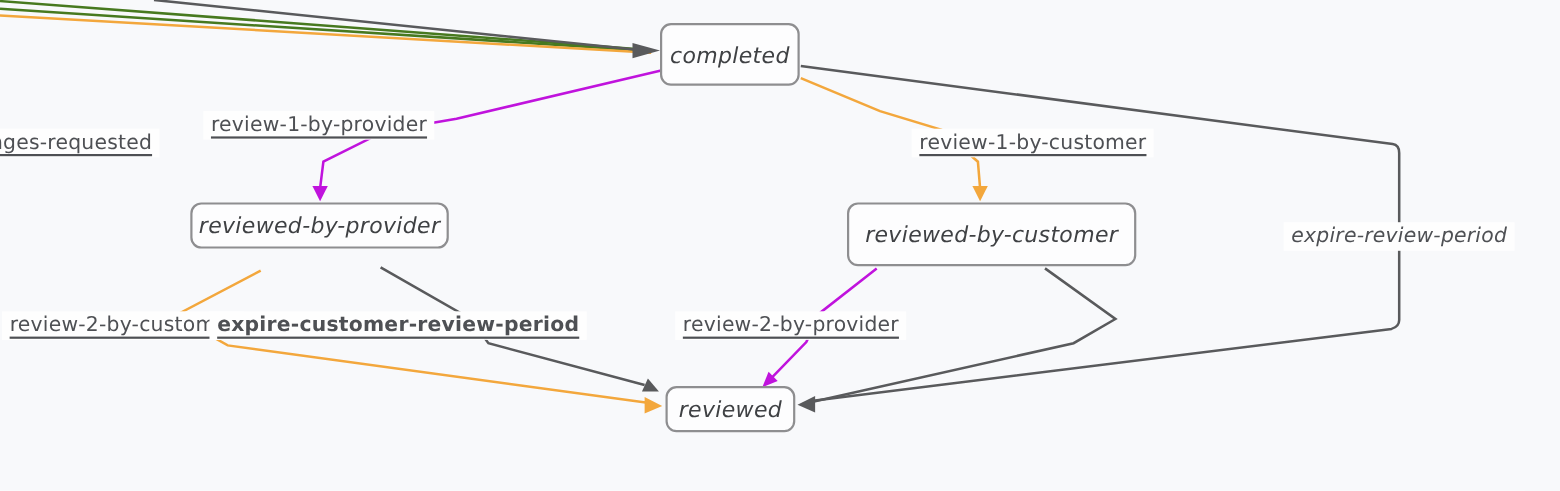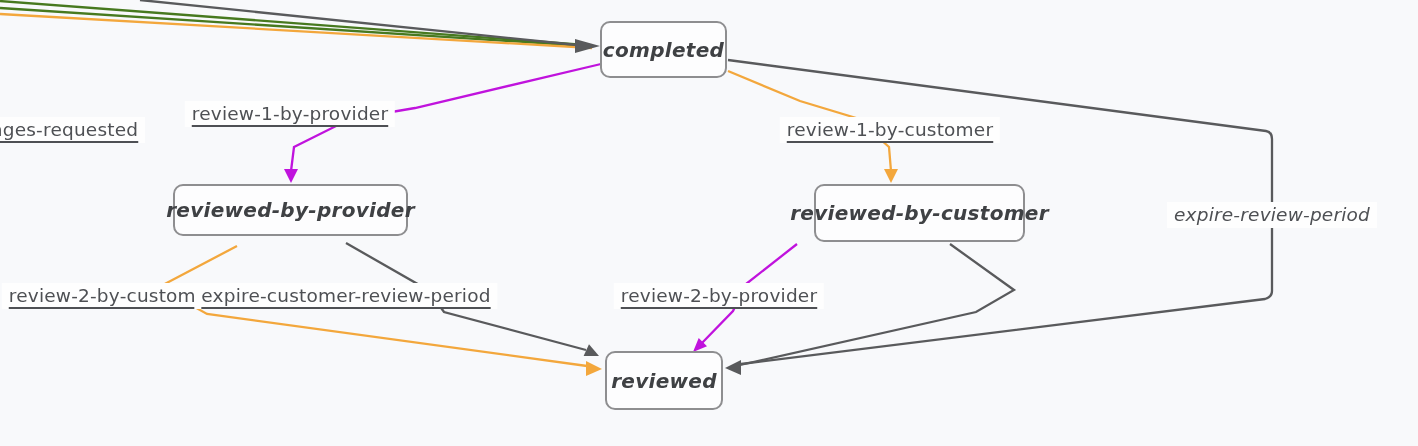--- a/index.html
+++ b/index.html
@@ -12,21 +12,20 @@
 
   .state-box {
     position:absolute;
     border:2px solid #8e8e90;
     border-radius:10px;
     background:#fdfdfe;
     display:flex; align-items:center; justify-content:center;
     font-style:italic; font-size:20px; color:#3f4144;
     letter-spacing:0.3px; white-space:nowrap;
     box-sizing:border-box;
-    font-weight:bold;
   }
 
   .edge-label {
     position:absolute;
     transform:translateX(-50%);
     background:#fefefe;
     padding:2px 7px;
     font-size:18.5px; color:#4e5054;
     letter-spacing:0.2px;
     white-space:nowrap;
@@ -70,40 +69,40 @@
     <polygon points="599,356 583.6,356 589,344.2" fill="#595a5c"></polygon>
 
     <polyline points="237,246 159,287 207,314 587,366" fill="none" stroke="#f3a73c" stroke-width="2.3"></polyline>
     <polygon points="602,369 586,361 586,376" fill="#f3a73c"></polygon>
   </svg>
 
   <div class="edge-label link clipped" style="left:-50px; top:117px;">changes-requested</div>
 
   <div class="edge-label link" style="left:290px; top:101px;">review-1-by-provider</div>
 
-  <div class="edge-label link" style="left:890px; top:117px;">review-1-by-customer</div>
+  <div class="edge-label link" style="left:939px; top:117px;">review-1-by-customer</div>
 
   <div class="edge-label" style="left:1272px; top:202px;font-style:italic;">expire-review-period</div>
 
   <div class="edge-label link" style="left:112px; top:283px;">review-2-by-customer</div>
 
-  <div class="edge-label link" style="left:346px; top:283px;">expire-customer-review-period</div>
+  <div class="edge-label link" style="left:362px; top:283px;font-weight:bold;">expire-customer-review-period</div>
 
   <div class="edge-label link" style="left:719px; top:283px;">review-2-by-provider</div>
 
 
   <div class="state-box" style="left:600px; top:21px; width:127px; height:57px;">
     <span>completed</span>
   </div>
 
-  <div class="state-box" style="left:173px; top:184px; width:235px; height:52px;">
+  <div class="state-box" style="left:173px; top:184px; width:235px; height:42px;">
     <span>reviewed-by-provider</span>
   </div>
 
-  <div class="state-box" style="left:770px; top:184px; width:211px; height:58px;margin-left:44px;">
+  <div class="state-box" style="left:770px; top:184px; width:263px; height:58px;">
     <span>reviewed-by-customer</span>
   </div>
 
-  <div class="state-box" style="left:605px; top:351px; width:118px; height:59px;">
+  <div class="state-box" style="left:605px; top:351px; width:118px; height:42px;">
     <span>reviewed</span>
   </div>
 
 </div>
 
 </body></html>

